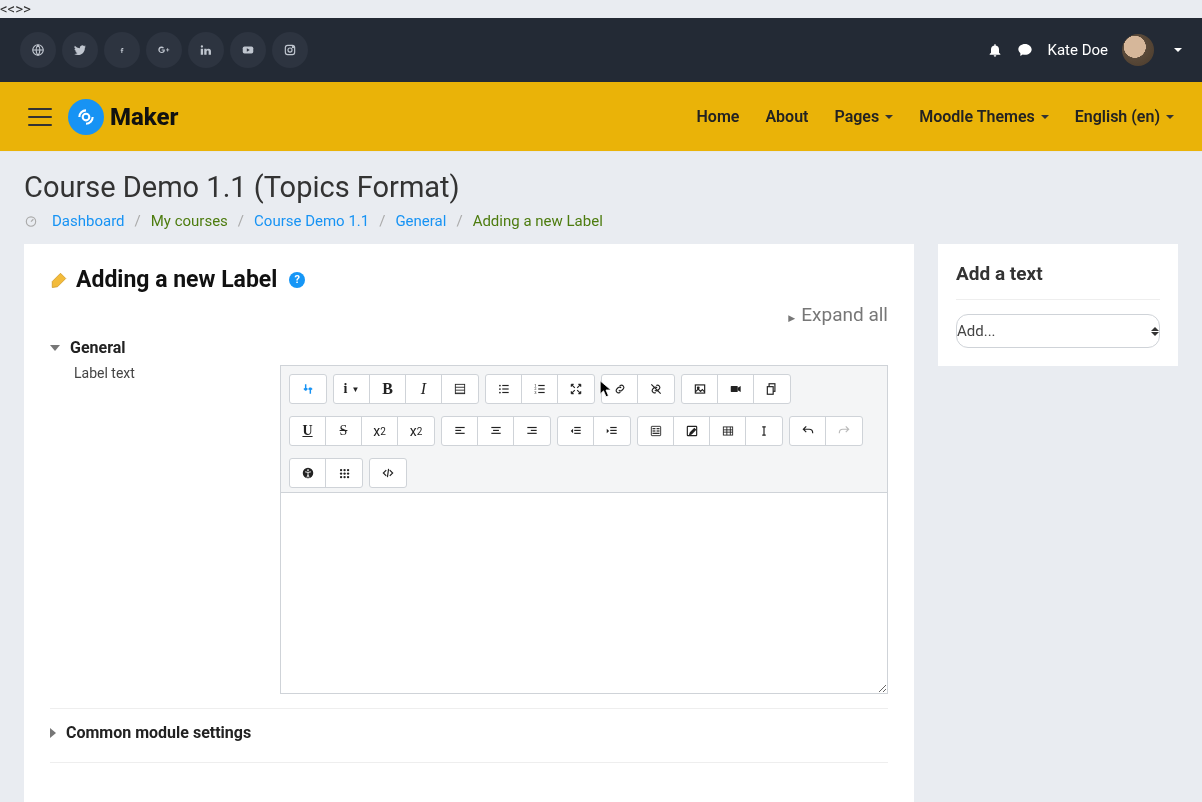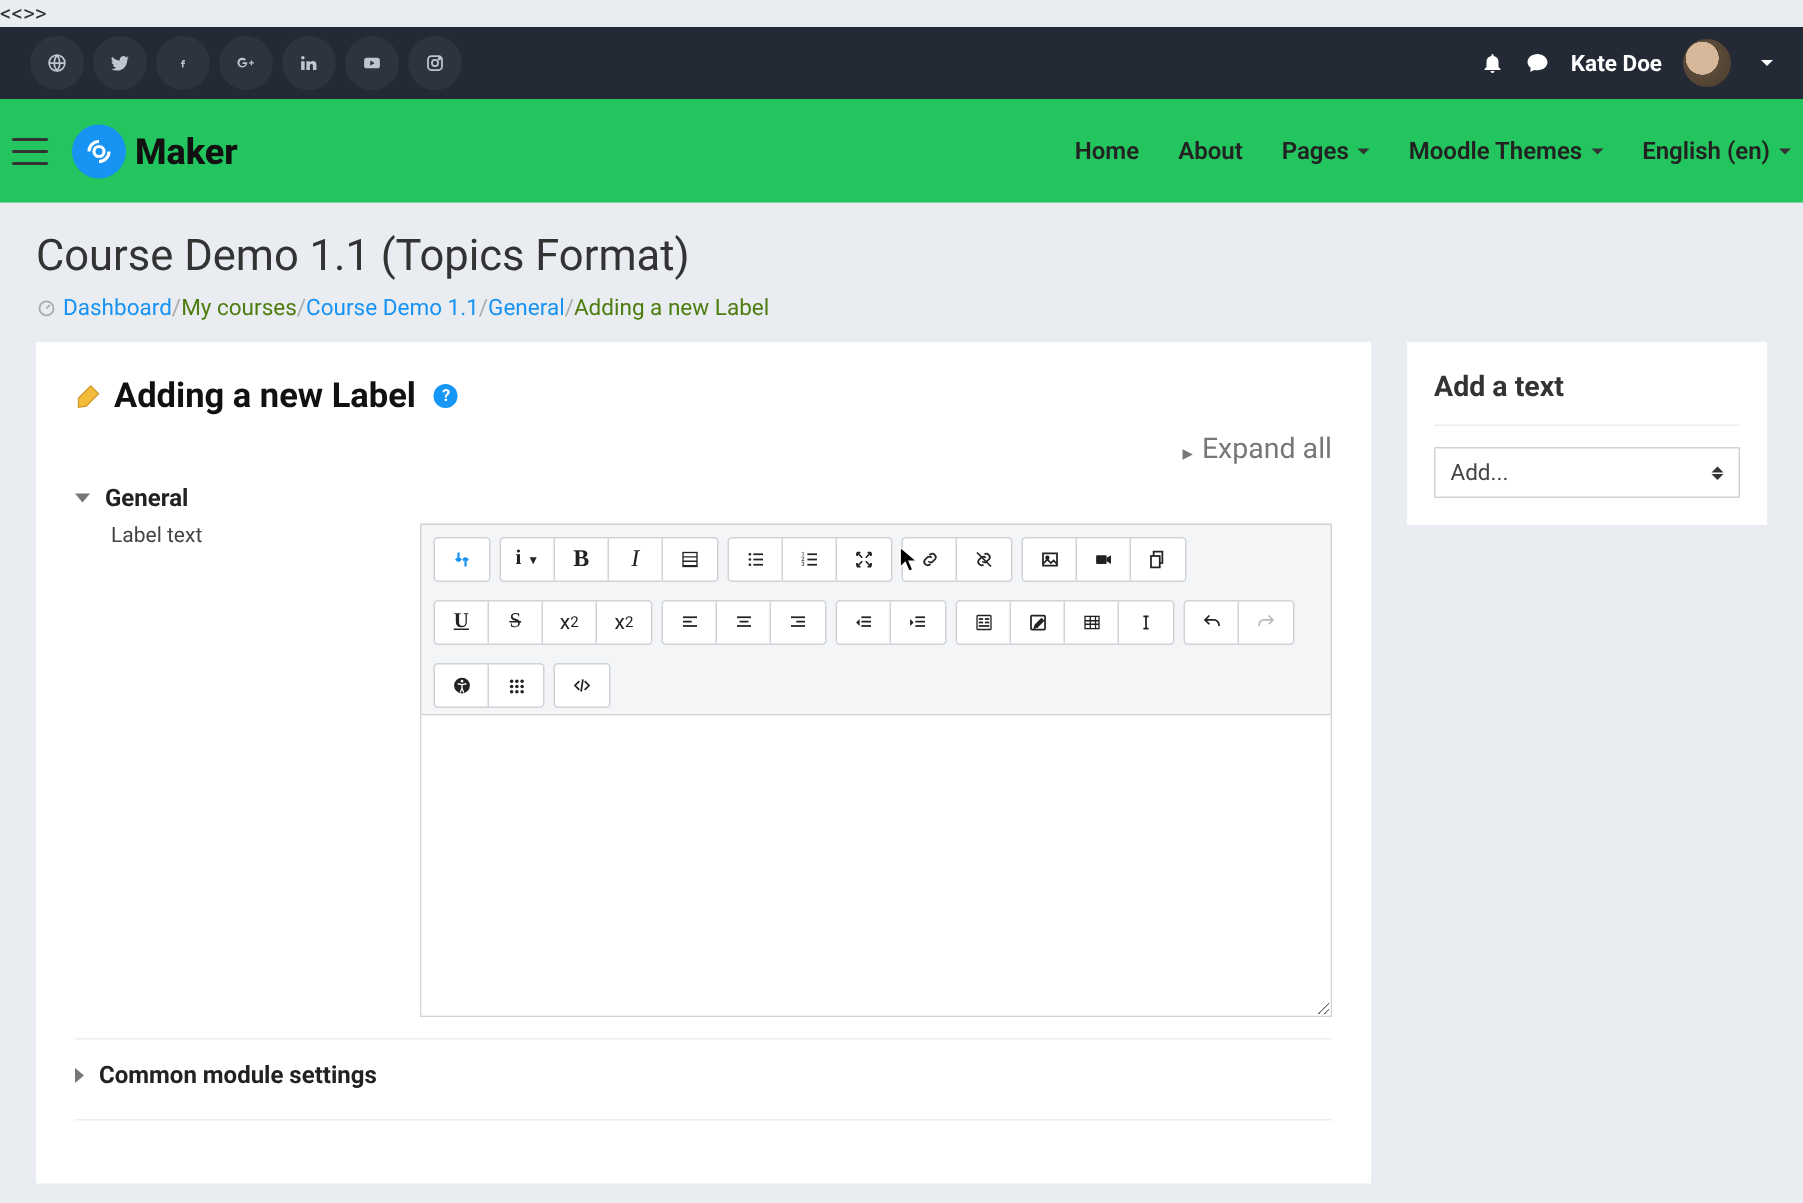--- a/index.html
+++ b/index.html
@@ -10,26 +10,25 @@
   font-family: -apple-system, BlinkMacSystemFont, "Segoe UI", Roboto, Arial, sans-serif;
   background: #e9ecf1;
   color: #333;
   font-size: 15px;
   width: 1202px;
 }
 
 
 .topbar {
   background: #232a35;
-  height: 48px;
+  height: 64px;
   display: flex;
   align-items: center;
   padding: 0 20px;
   color: #fff;
-  font-weight: bold;
 }
 .topbar .social { display: flex; gap: 6px; }
 .social-icon {
   width: 36px; height: 36px;
   border-radius: 50%;
   background: #2d3440;
   display: flex;
   align-items: center;
   justify-content: center;
   color: #c0c6cf;
@@ -50,25 +49,25 @@
   width: 0; height: 0;
   border-left: 4px solid transparent;
   border-right: 4px solid transparent;
   border-top: 4px solid #fff;
   margin-left: 6px;
 }
 .caret-down.dark { border-top-color: #333; }
 
 
 .header {
-  background: #22c55e;
+  background: #eab308;
   height: 70px;
   display: flex;
   align-items: center;
-  padding: 0 8px;
+  padding: 0 28px;
   border-bottom: 1px solid #e5e8ec;
 }
 .hamburger {
   width: 24px; height: 18px;
   display: flex; flex-direction: column; justify-content: space-between;
   margin-right: 16px; cursor: pointer;
 }
 .hamburger span { display: block; height: 2px; background: #333; border-radius: 1px; }
 .logo { display: flex; align-items: center; gap: 6px; }
 .logo-circle {
@@ -85,21 +84,21 @@
 }
 
 
 .page-wrap { padding: 0 6px; }
 .page-title {
   font-size: 29px; font-weight: 400; color: #333;
   margin: 18px 18px 8px 18px;
 }
 .breadcrumb {
   margin: 0 18px 14px 18px;
-  display: flex; align-items: center; 
+  display: flex; align-items: center; gap: 10px;
   font-size: 15px;
 }
 .bc-sep { color: #aaa; }
 .bc-link { color: #1793f4; cursor: pointer; }
 .bc-muted { color: #4d7c0f; }
 .bc-dash-icon { color: #aaa; display: inline-flex; margin-right: 4px; }
 
 .layout { display: flex; gap: 24px; padding: 0 18px 24px 18px; align-items: flex-start; }
 .main-card {
   background: #fff;
@@ -192,22 +191,22 @@
   min-height: 200px;
   resize: both;
   overflow: auto;
 }
 
 .sidebar h3 { font-size: 19px; font-weight: 700; margin-bottom: 14px; }
 .sidebar hr { border: none; border-top: 1px solid #eee; margin-bottom: 14px; }
 .select-wrap {
   position: relative;
   border: 1px solid #cfd3d8;
-  border-radius: 1px;
-  padding: 7px 10px;
+  border-radius: 12px;
+  padding: 7px 0;
   font-size: 15px; color: #444;
   display: flex; align-items: center; justify-content: space-between;
 }
 .select-arrows {
   display: flex; flex-direction: column; gap: 1px;
 }
 .select-arrows span {
   width: 0; height: 0;
   border-left: 4px solid transparent; border-right: 4px solid transparent;
 }

